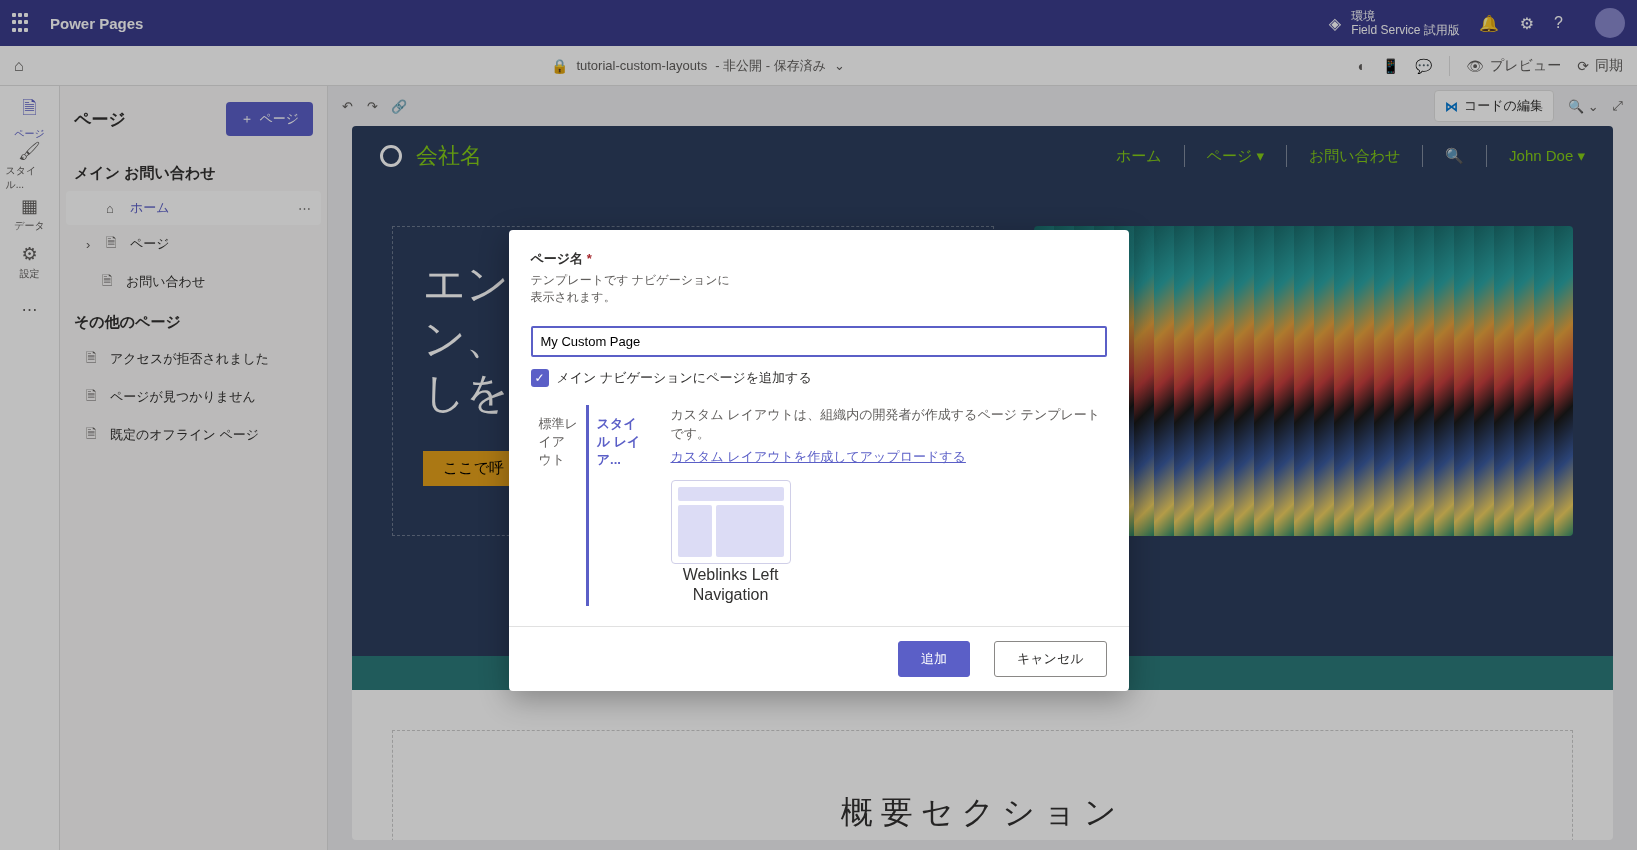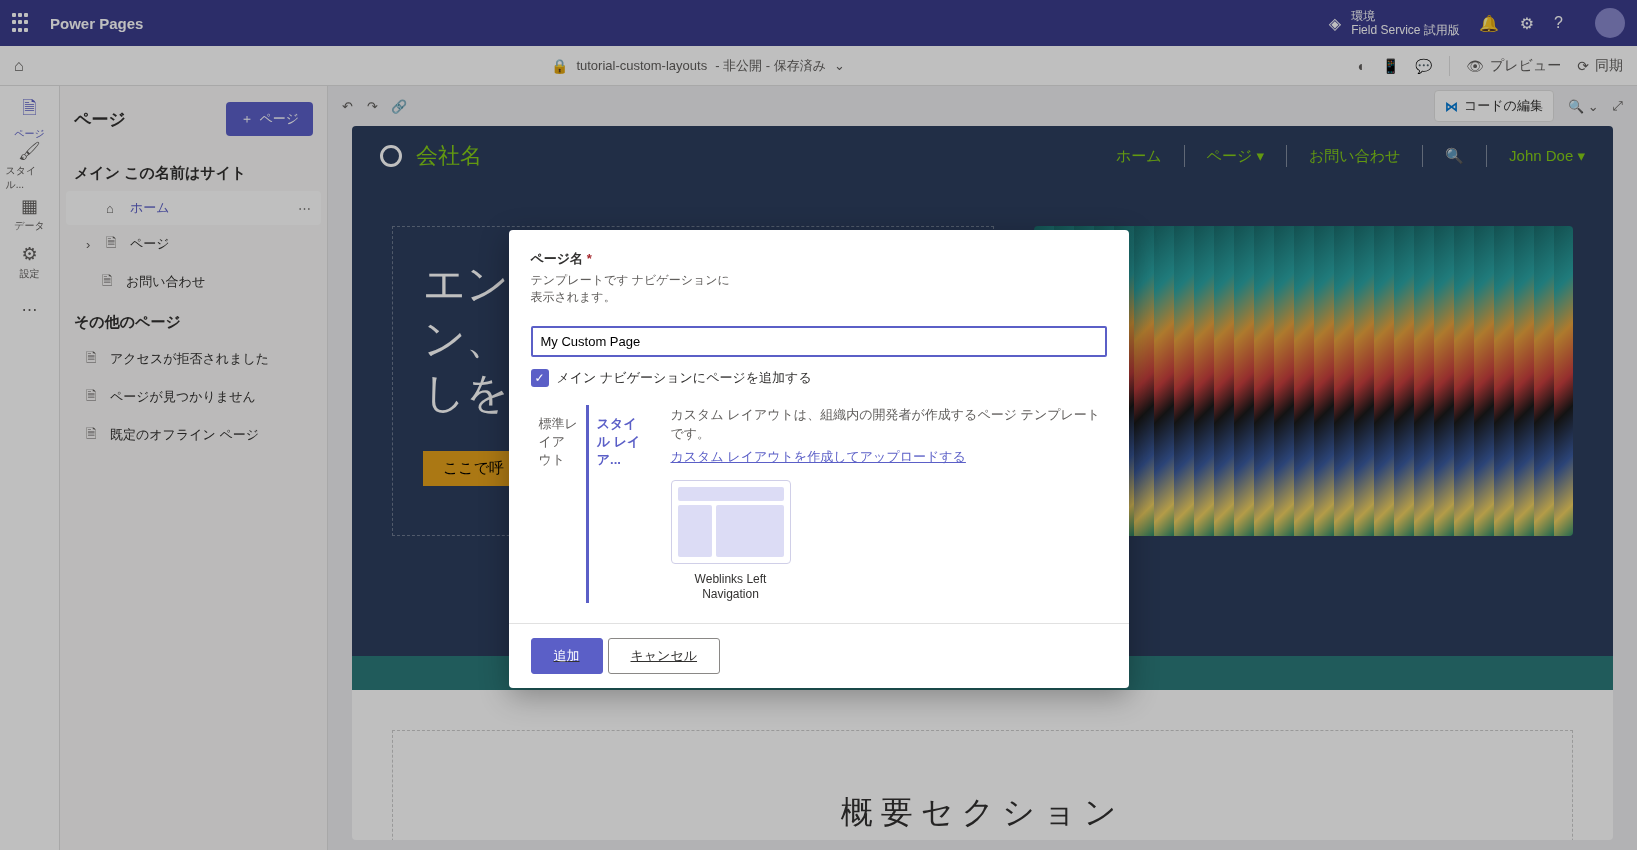--- a/index.html
+++ b/index.html
@@ -102,22 +102,22 @@
   .layout-desc{font-size:13px;color:var(--text-muted);line-height:1.5;margin-bottom:4px;}
   .layout-link{color:var(--accent);text-decoration:underline;font-size:13px;cursor:pointer;}
   .layout-thumbs{display:flex;gap:16px;margin-top:14px;}
   .thumb{width:120px;text-align:center;}
   .thumb-box{width:120px;height:84px;border:1px solid #d0cfe8;border-radius:4px;padding:6px;background:#fff;display:flex;flex-direction:column;gap:4px;}
   .thumb-top{height:14px;background:#dcdcf5;border-radius:2px;}
   .thumb-row{flex:1;display:flex;gap:4px;}
   .thumb-row span{background:#dcdcf5;border-radius:2px;}
   .thumb-row .l{flex:1;}
   .thumb-row .r{flex:2;}
-  .thumb-label{font-size:12px;margin-top:8px;line-height:1.3;}
-  .modal-foot{padding:14px 22px;display:flex;justify-content:flex-start;gap:5px;border-top:1px solid var(--border);text-decoration:underline;}
+  .thumb-label{font-size:16px;margin-top:1px;line-height:1.3;}
+  .modal-foot{padding:14px 22px;display:flex;justify-content:flex-end;gap:24px;border-top:1px solid var(--border);}
   .btn{padding:8px 22px;font-size:13px;border-radius:3px;cursor:pointer;}
   .btn-primary{background:var(--accent);color:#fff;border:1px solid var(--accent);}
   .btn-secondary{background:#fff;color:var(--text);border:1px solid #8a8886;}
 </style>
 </head>
 <body>
 
 <div class="top-header">
   <div class="waffle">
     <span></span>
@@ -196,21 +196,21 @@
   </div>
 
   <div class="pages-panel">
     <div class="pages-header">
       <h2>ページ</h2>
       <button class="add-page-btn">
         <span>＋</span>
         <span>ページ</span>
       </button>
     </div>
-    <div class="section-label">メイン この名前はサイト</div>
+    <div class="section-label">メイン お問い合わせ</div>
     <div class="tree-item active">
       <span class="chev"></span>
       <span class="icon">⌂</span>
       <span>ホーム</span>
       <span class="dots">⋯</span>
     </div>
     <div class="tree-item">
       <span class="chev">›</span>
       <span class="icon">🗎</span>
       <span>ページ</span>

